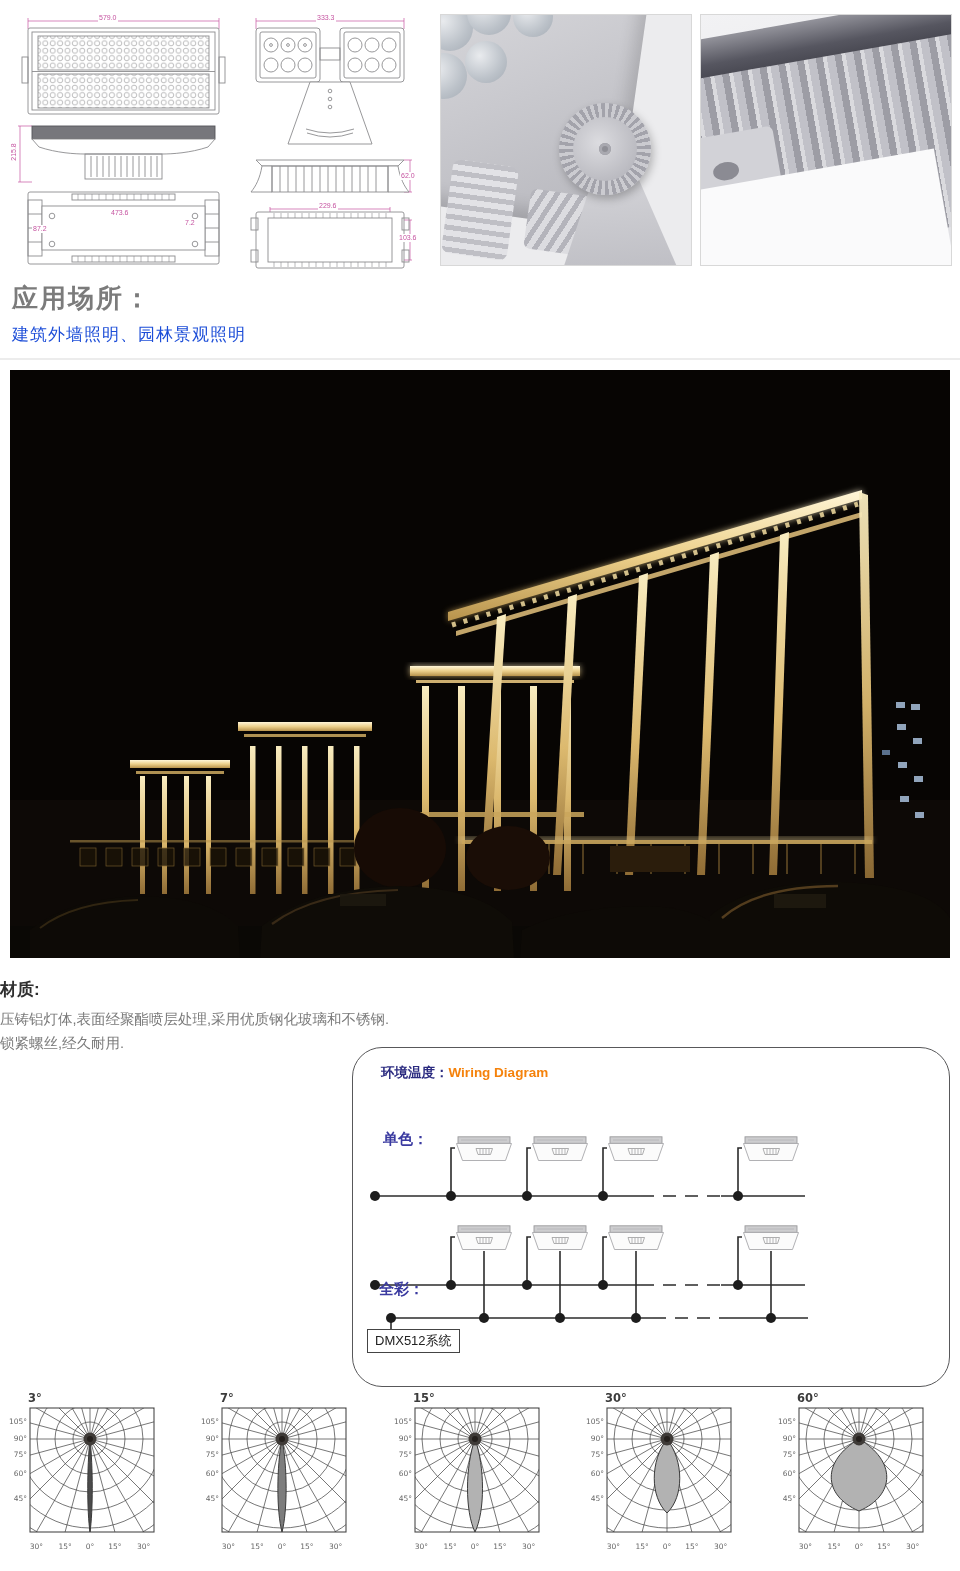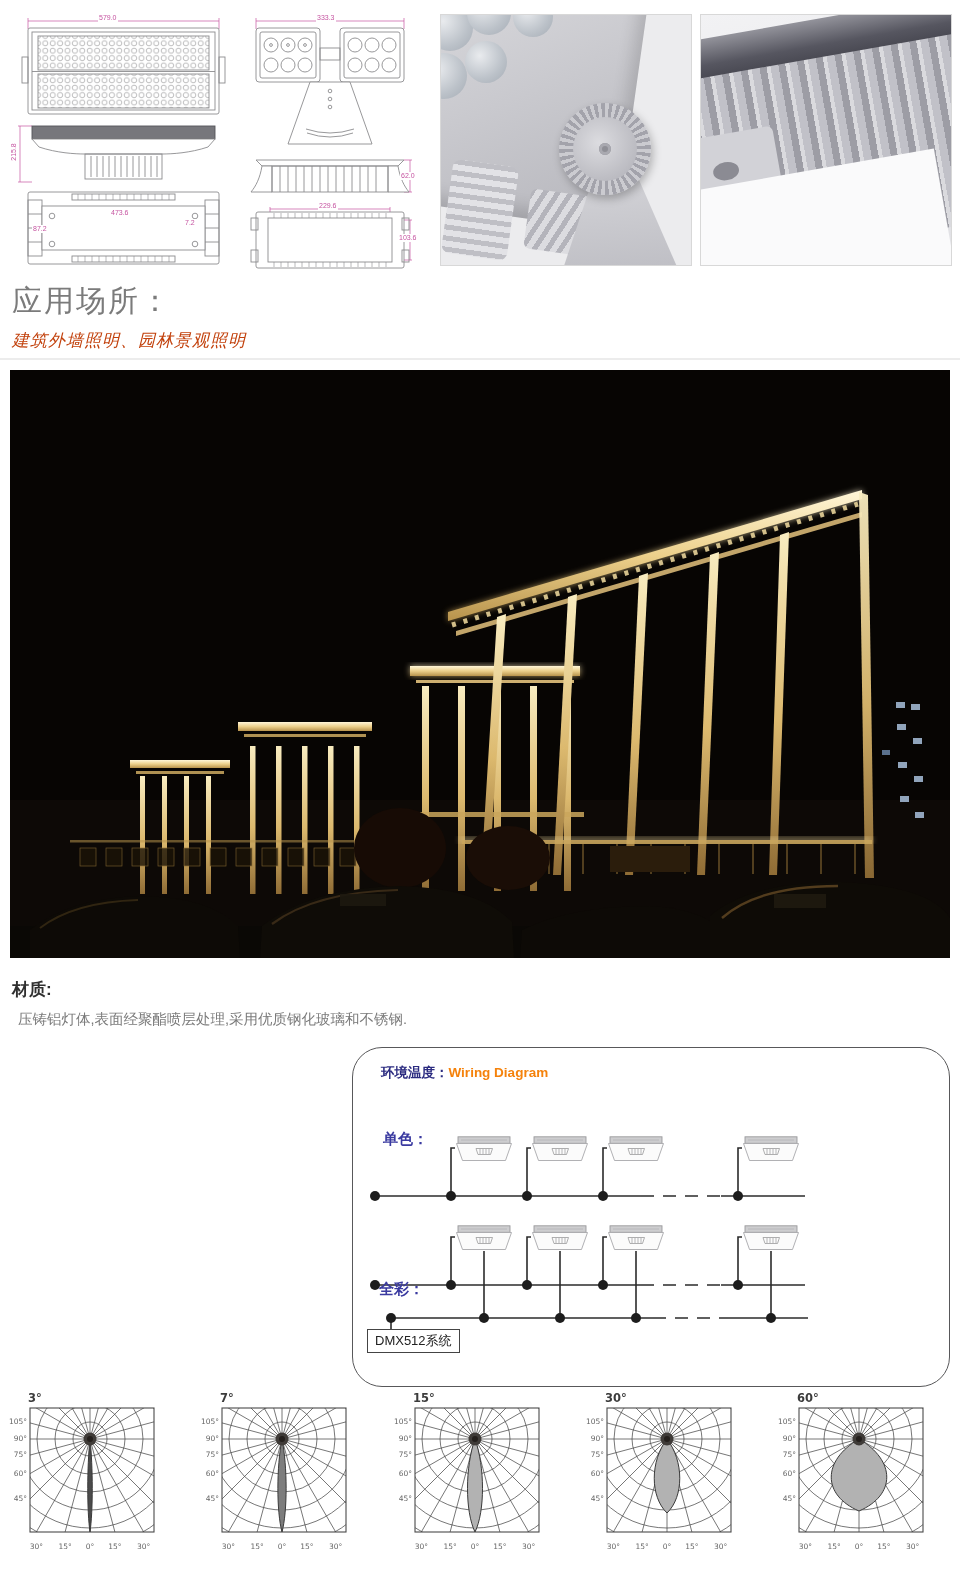--- a/index.html
+++ b/index.html
@@ -3,24 +3,24 @@
 <meta charset="utf-8">
 <style>
   html,body{margin:0;padding:0;background:#ffffff;}
   body{font-family:"Liberation Sans","DejaVu Sans",sans-serif;}
   #page{position:relative;width:960px;height:1571px;background:#fff;overflow:hidden;}
   .abs{position:absolute;}
   
   .dim{position:absolute;font-size:7px;color:#c553a0;background:#fff;padding:0 1px;white-space:nowrap;line-height:8px;}
   .dim.rot{transform:rotate(-90deg);transform-origin:center;}
   
-  #app-title{font-size:30px;font-weight:normal;color:#7b7b7b;letter-spacing:2px;margin:0;}
-  #app-sub{font-size:17px;color:#c2410c;letter-spacing:1px;margin:7px 0 0 0;font-style:italic;}
+  #app-title{font-size:26px;font-weight:bold;color:#7b7b7b;letter-spacing:2px;margin:0;}
+  #app-sub{font-size:17px;color:#1d4ed8;letter-spacing:1px;margin:7px 0 0 0;}
   #mat-title{font-size:17px;font-weight:bold;color:#2f2f2f;margin:0 0 6px 0;}
-  .mat-line{font-size:14.5px;color:#7a7a7a;line-height:24px;margin:6px;}
+  .mat-line{font-size:14.5px;color:#7a7a7a;line-height:24px;margin:0;}
   #spec-title{font-size:19px;font-weight:bold;color:#2f2f2f;margin:0 0 10px 0;letter-spacing:1px;}
   #spec-list{list-style:none;margin:0;padding:0;}
   #spec-list li{font-size:15px;color:#828282;line-height:30.5px;letter-spacing:0.5px;}
   .divider{position:absolute;left:0;top:358px;width:960px;height:2px;background:#ececec;}
   
   .photo{position:absolute;width:250px;height:250px;border:1px solid #d8d8d8;overflow:hidden;background:#ececee;}
   .p1-body{position:absolute;left:-55px;top:-70px;width:250px;height:270px;background:linear-gradient(150deg,#e0e0e3 0%,#c9c9ce 55%,#b6b6bc 100%);transform:rotate(8deg);border-radius:20px;box-shadow:inset -8px -10px 16px rgba(0,0,0,.14);}
   .lens{position:absolute;border-radius:50%;background:radial-gradient(circle at 35% 35%,#e9ebee,#bcc2c9 60%,#a4abb4);}
   .knob{position:absolute;left:118px;top:88px;width:92px;height:92px;border-radius:50%;background:repeating-conic-gradient(#cbcbd0 0 5deg,#a3a3ab 5deg 10deg);box-shadow:2px 4px 8px rgba(0,0,0,.25);}
   .knob-in{position:absolute;left:14px;top:14px;width:64px;height:64px;border-radius:50%;background:radial-gradient(circle at 40% 40%,#dcdce0,#aeaeb5);}
@@ -405,23 +405,24 @@
     <path d="M30,558 Q64,532 128,530" stroke="#3a2c14" stroke-width="2" fill="none" opacity="0.8"></path>
     <path d="M250,588 L252,556 Q300,518 390,516 Q470,518 502,552 L504,588 Z" fill="#0f0c07"></path>
     <path d="M262,554 Q305,522 388,520" stroke="#42311a" stroke-width="2.2" fill="none" opacity="0.8"></path>
     <path d="M510,588 L512,560 Q560,536 640,536 Q702,540 712,566 L714,588 Z" fill="#0d0a06"></path>
     <path d="M700,588 L700,546 Q740,512 830,512 Q920,516 940,548 L940,588 Z" fill="#0e0b06"></path>
     <path d="M712,548 Q748,516 828,516" stroke="#5a4120" stroke-width="2.4" fill="none" opacity="0.9"></path>
     <rect x="764" y="524" width="52" height="14" fill="#1f1a10" opacity="0.9"></rect>
     <rect x="330" y="524" width="46" height="12" fill="#1d180f" opacity="0.9"></rect>
   </svg>
 
-  <div class="abs" style="left:12px;top:978px;">
+  <div class="abs" style="left:0;top:978px;">
     <h3 id="mat-title">材质:</h3>
     <p class="mat-line">压铸铝灯体,表面经聚酯喷层处理,采用优质钢化玻璃和不锈钢.</p>
+    <p class="mat-line">锁紧螺丝,经久耐用.</p>
   </div>
 
 
   <div id="wiring-box">
     <svg class="abs" style="left:0;top:0;" width="596" height="338" viewBox="0 0 596 338">
       <defs>
         <symbol id="fixt" viewBox="0 0 58 26">
           <rect x="3" y="0.8" width="52" height="6.5" fill="#cdcdcf" stroke="#9a9a9c" stroke-width="0.9"></rect>
           <line x1="6" y1="4" x2="52" y2="4" stroke="#b8b8bb" stroke-width="1"></line>
           <path d="M1.5,7.5 H56.5 L50.5,24.5 H7.5 Z" fill="#fbfbfb" stroke="#a8a8ab" stroke-width="0.9"></path>

